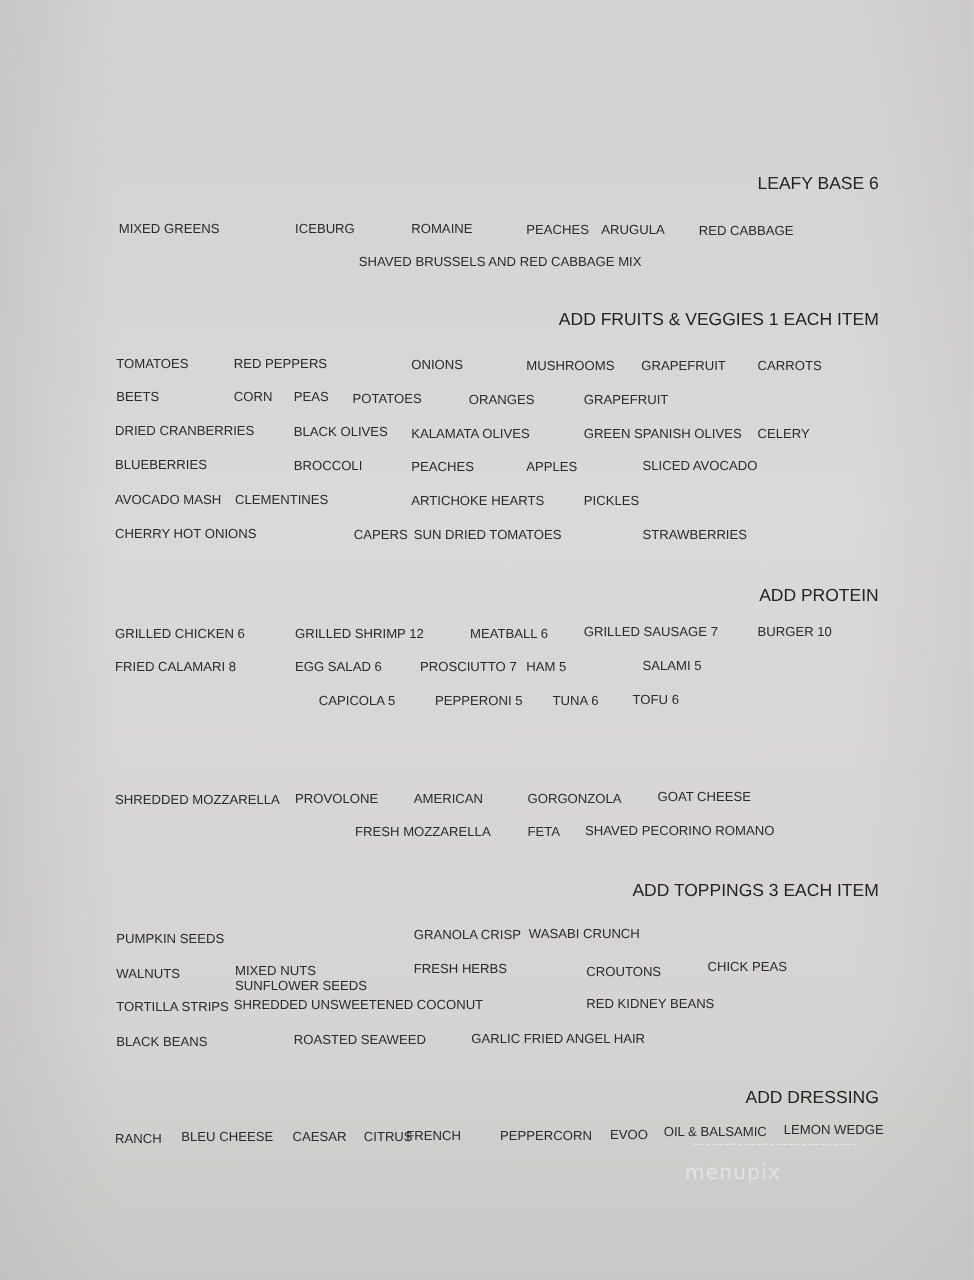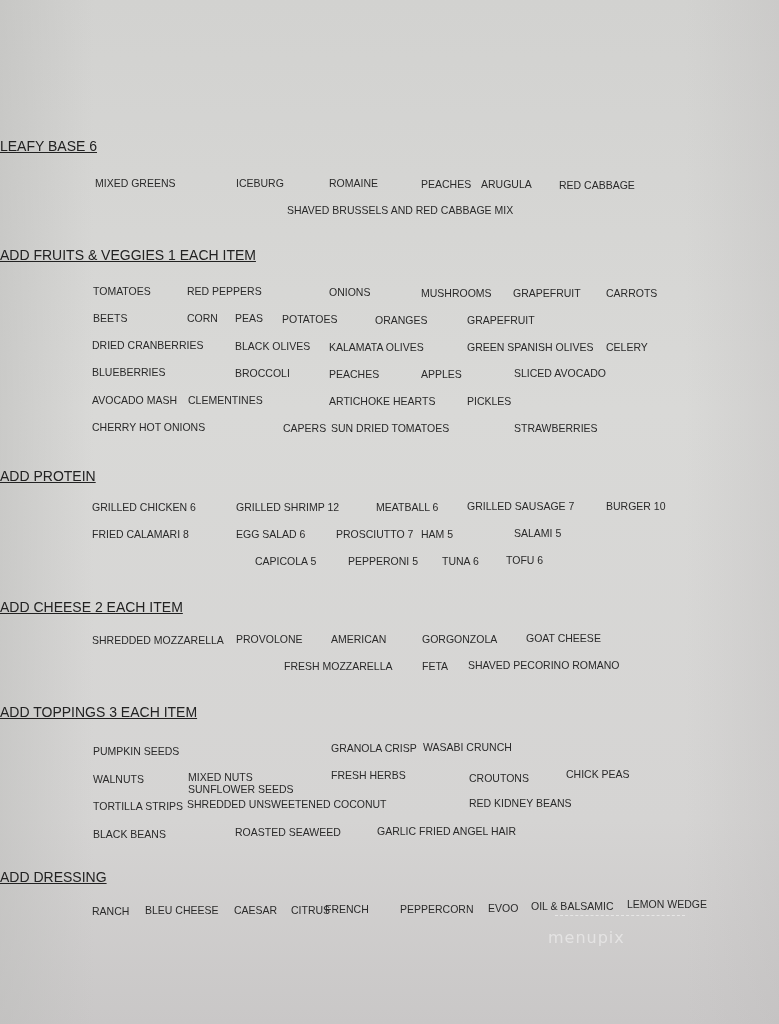--- a/index.html
+++ b/index.html
@@ -13,22 +13,22 @@
       position: absolute; left: 0; top: 0; width: 779px; height: 1024px;
       background:
         linear-gradient(90deg, rgba(190,190,188,0.55) 0%, rgba(215,215,213,0) 12%, rgba(215,215,213,0) 88%, rgba(190,188,188,0.35) 100%),
         linear-gradient(180deg, #d2d2d0 0%, #d9d9d7 40%, #d5d4d3 80%, #c9c7c7 100%);
     }
     .title {
       position: absolute; left: 0; width: 779px; text-align: center;
       top: 95px; font-size: 17px; letter-spacing: 0.2px; color: #222;
     }
     .heading {
-      position: absolute; left: 0; width: 703px; text-align: left;
-      font-size: 14px; color: #222; text-decoration: underline;
+      position: absolute; left: 0; width: 703px; text-align: right;
+      font-size: 14px; color: #222;
     }
     .item {
       position: absolute; font-size: 10.5px; white-space: nowrap; color: #2a2a2a;
     }
     .watermark {
       position: absolute; left: 548px; top: 928px; font-size: 16px;
       color: rgba(255,255,255,0.45); letter-spacing: 1px;
       font-family: "DejaVu Sans", sans-serif;
     }
     .underline-faint {
@@ -99,21 +99,20 @@
   <span class="item" style="left:236px;top:528px">EGG SALAD 6</span>
   <span class="item" style="left:336px;top:528px">PROSCIUTTO  7</span>
   <span class="item" style="left:421px;top:528px">HAM 5</span>
   <span class="item" style="left:514px;top:527px">SALAMI 5</span>
 
   <span class="item" style="left:255px;top:555px">CAPICOLA 5</span>
   <span class="item" style="left:348px;top:555px">PEPPERONI 5</span>
   <span class="item" style="left:442px;top:555px">TUNA 6</span>
   <span class="item" style="left:506px;top:554px">TOFU 6</span>
 
-  <div class="heading" style="top:599px">ADD CHEESE 2 EACH ITEM</div>
   <span class="item" style="left:92px;top:634px">SHREDDED MOZZARELLA</span>
   <span class="item" style="left:236px;top:633px">PROVOLONE</span>
   <span class="item" style="left:331px;top:633px">AMERICAN</span>
   <span class="item" style="left:422px;top:633px">GORGONZOLA</span>
   <span class="item" style="left:526px;top:632px">GOAT CHEESE</span>
 
   <span class="item" style="left:284px;top:660px">FRESH MOZZARELLA</span>
   <span class="item" style="left:422px;top:660px">FETA</span>
   <span class="item" style="left:468px;top:659px">SHAVED PECORINO ROMANO</span>
 

